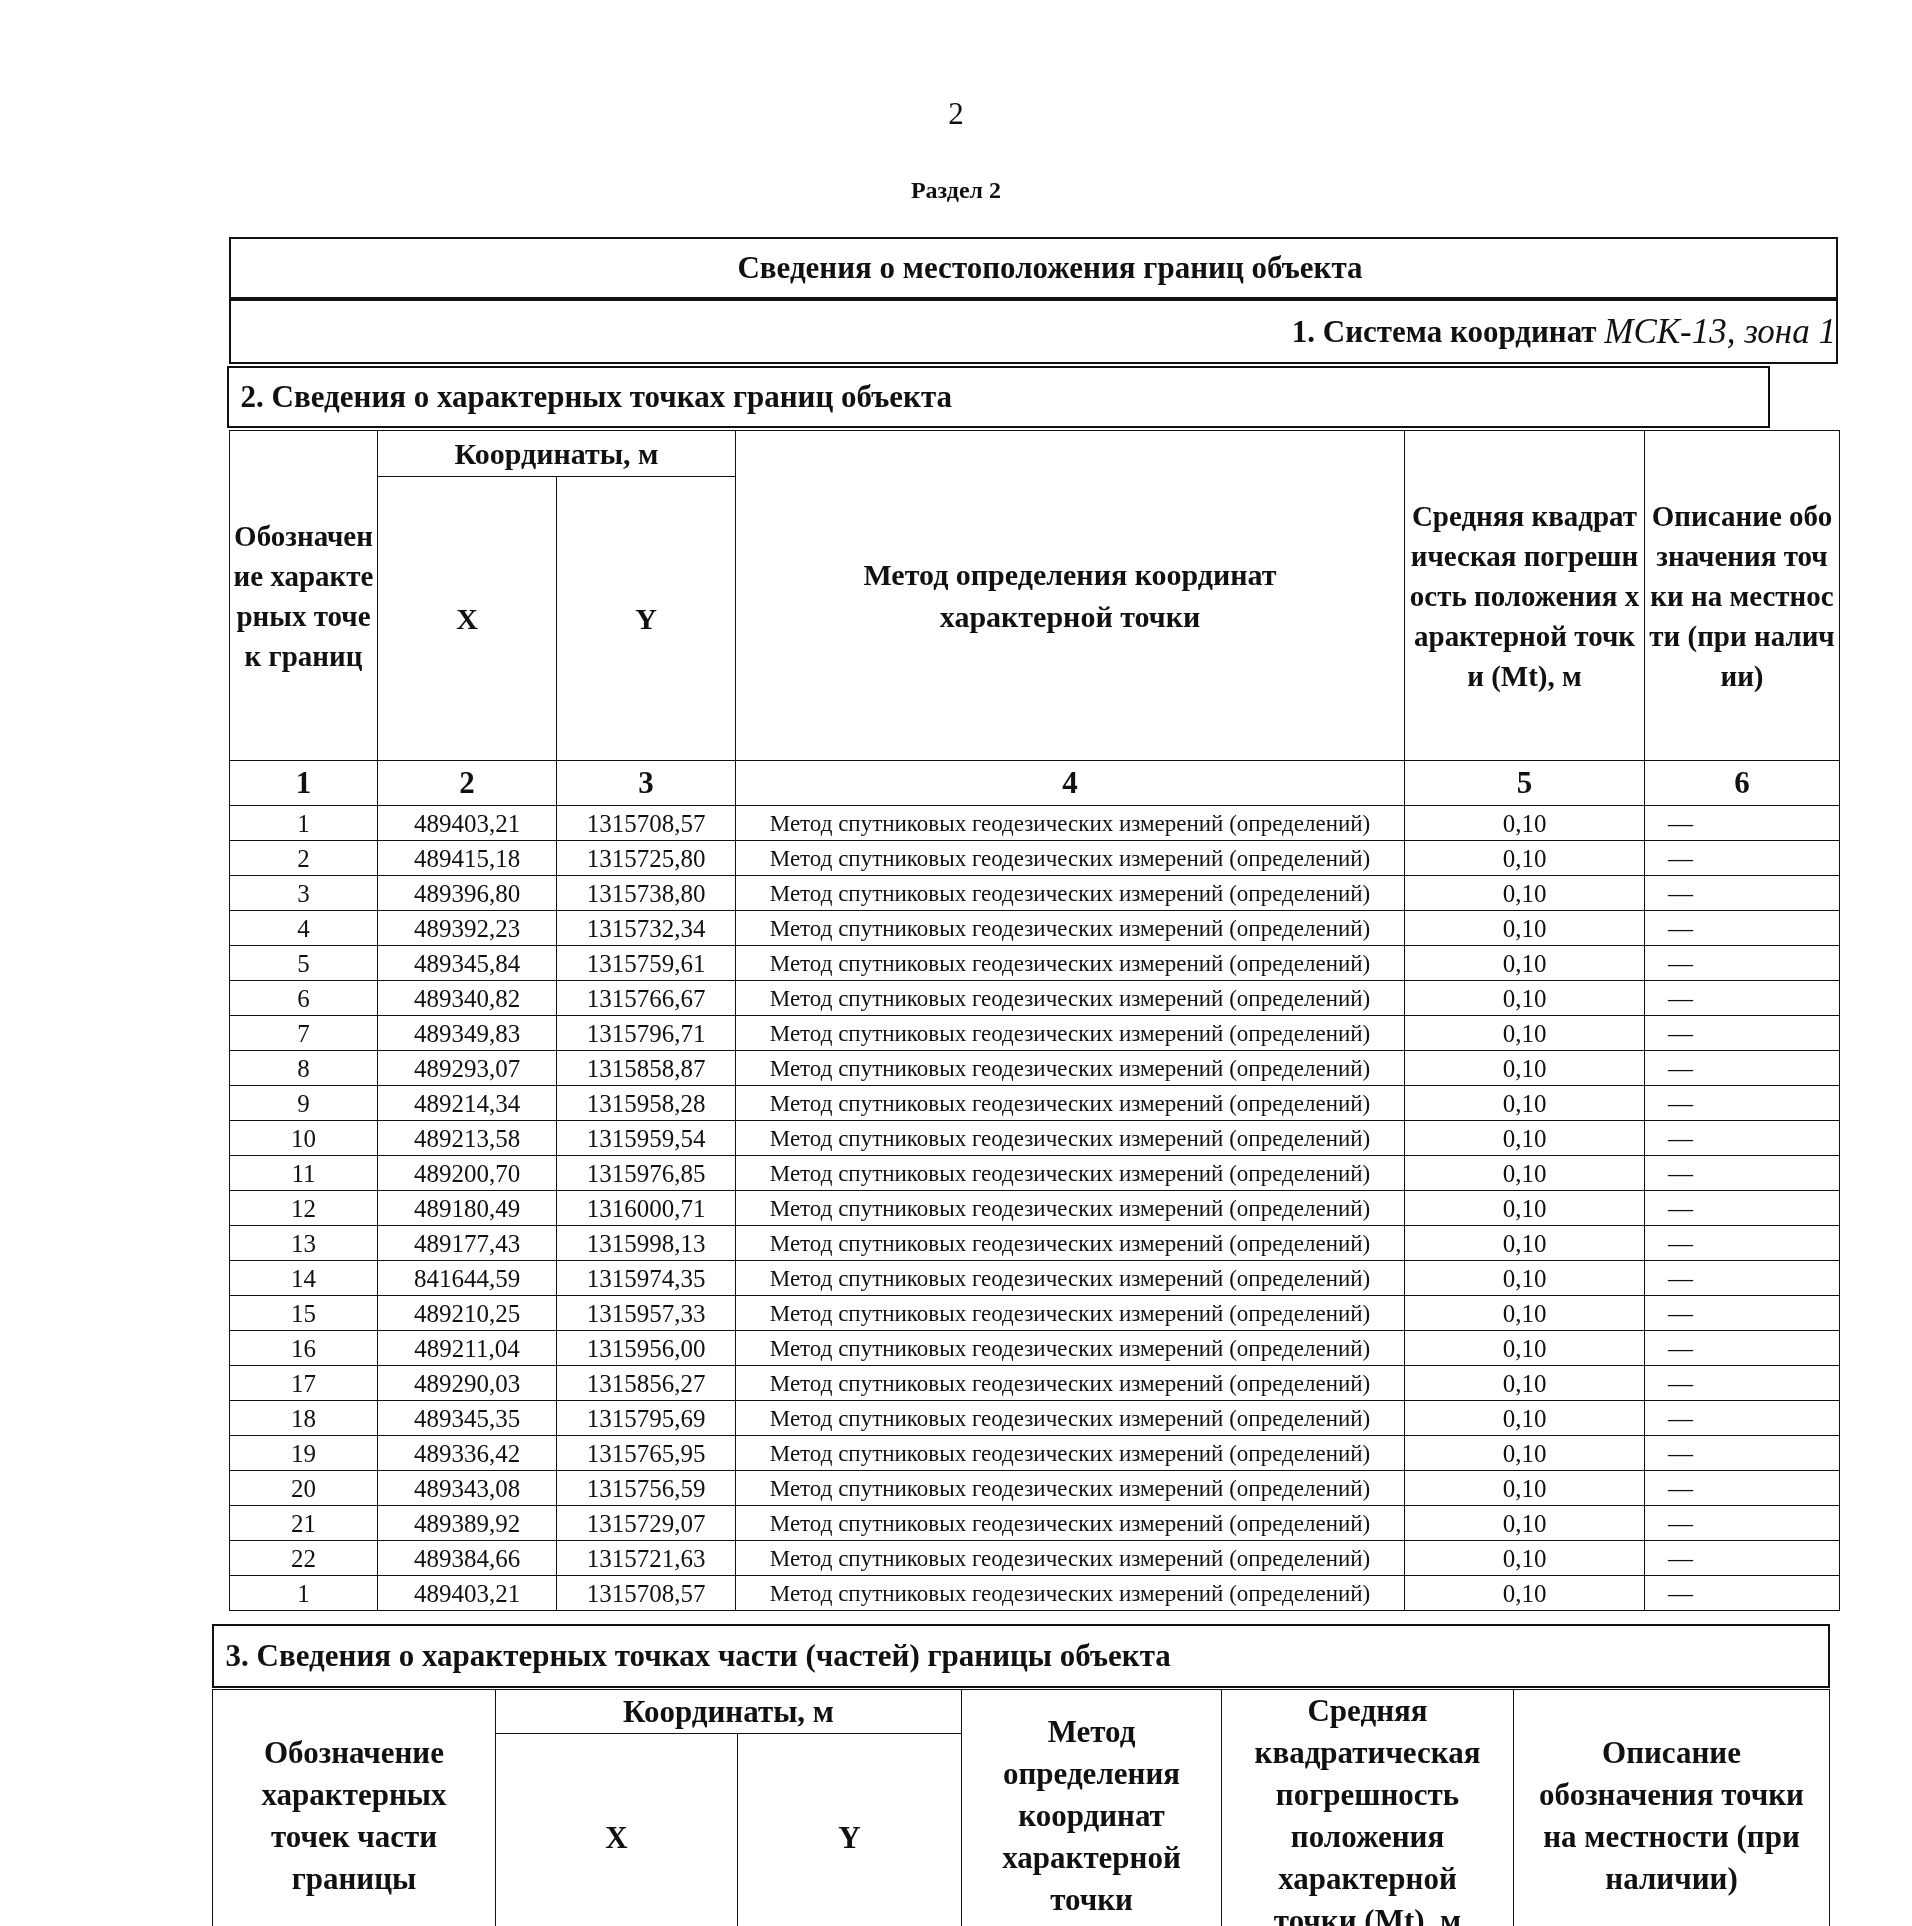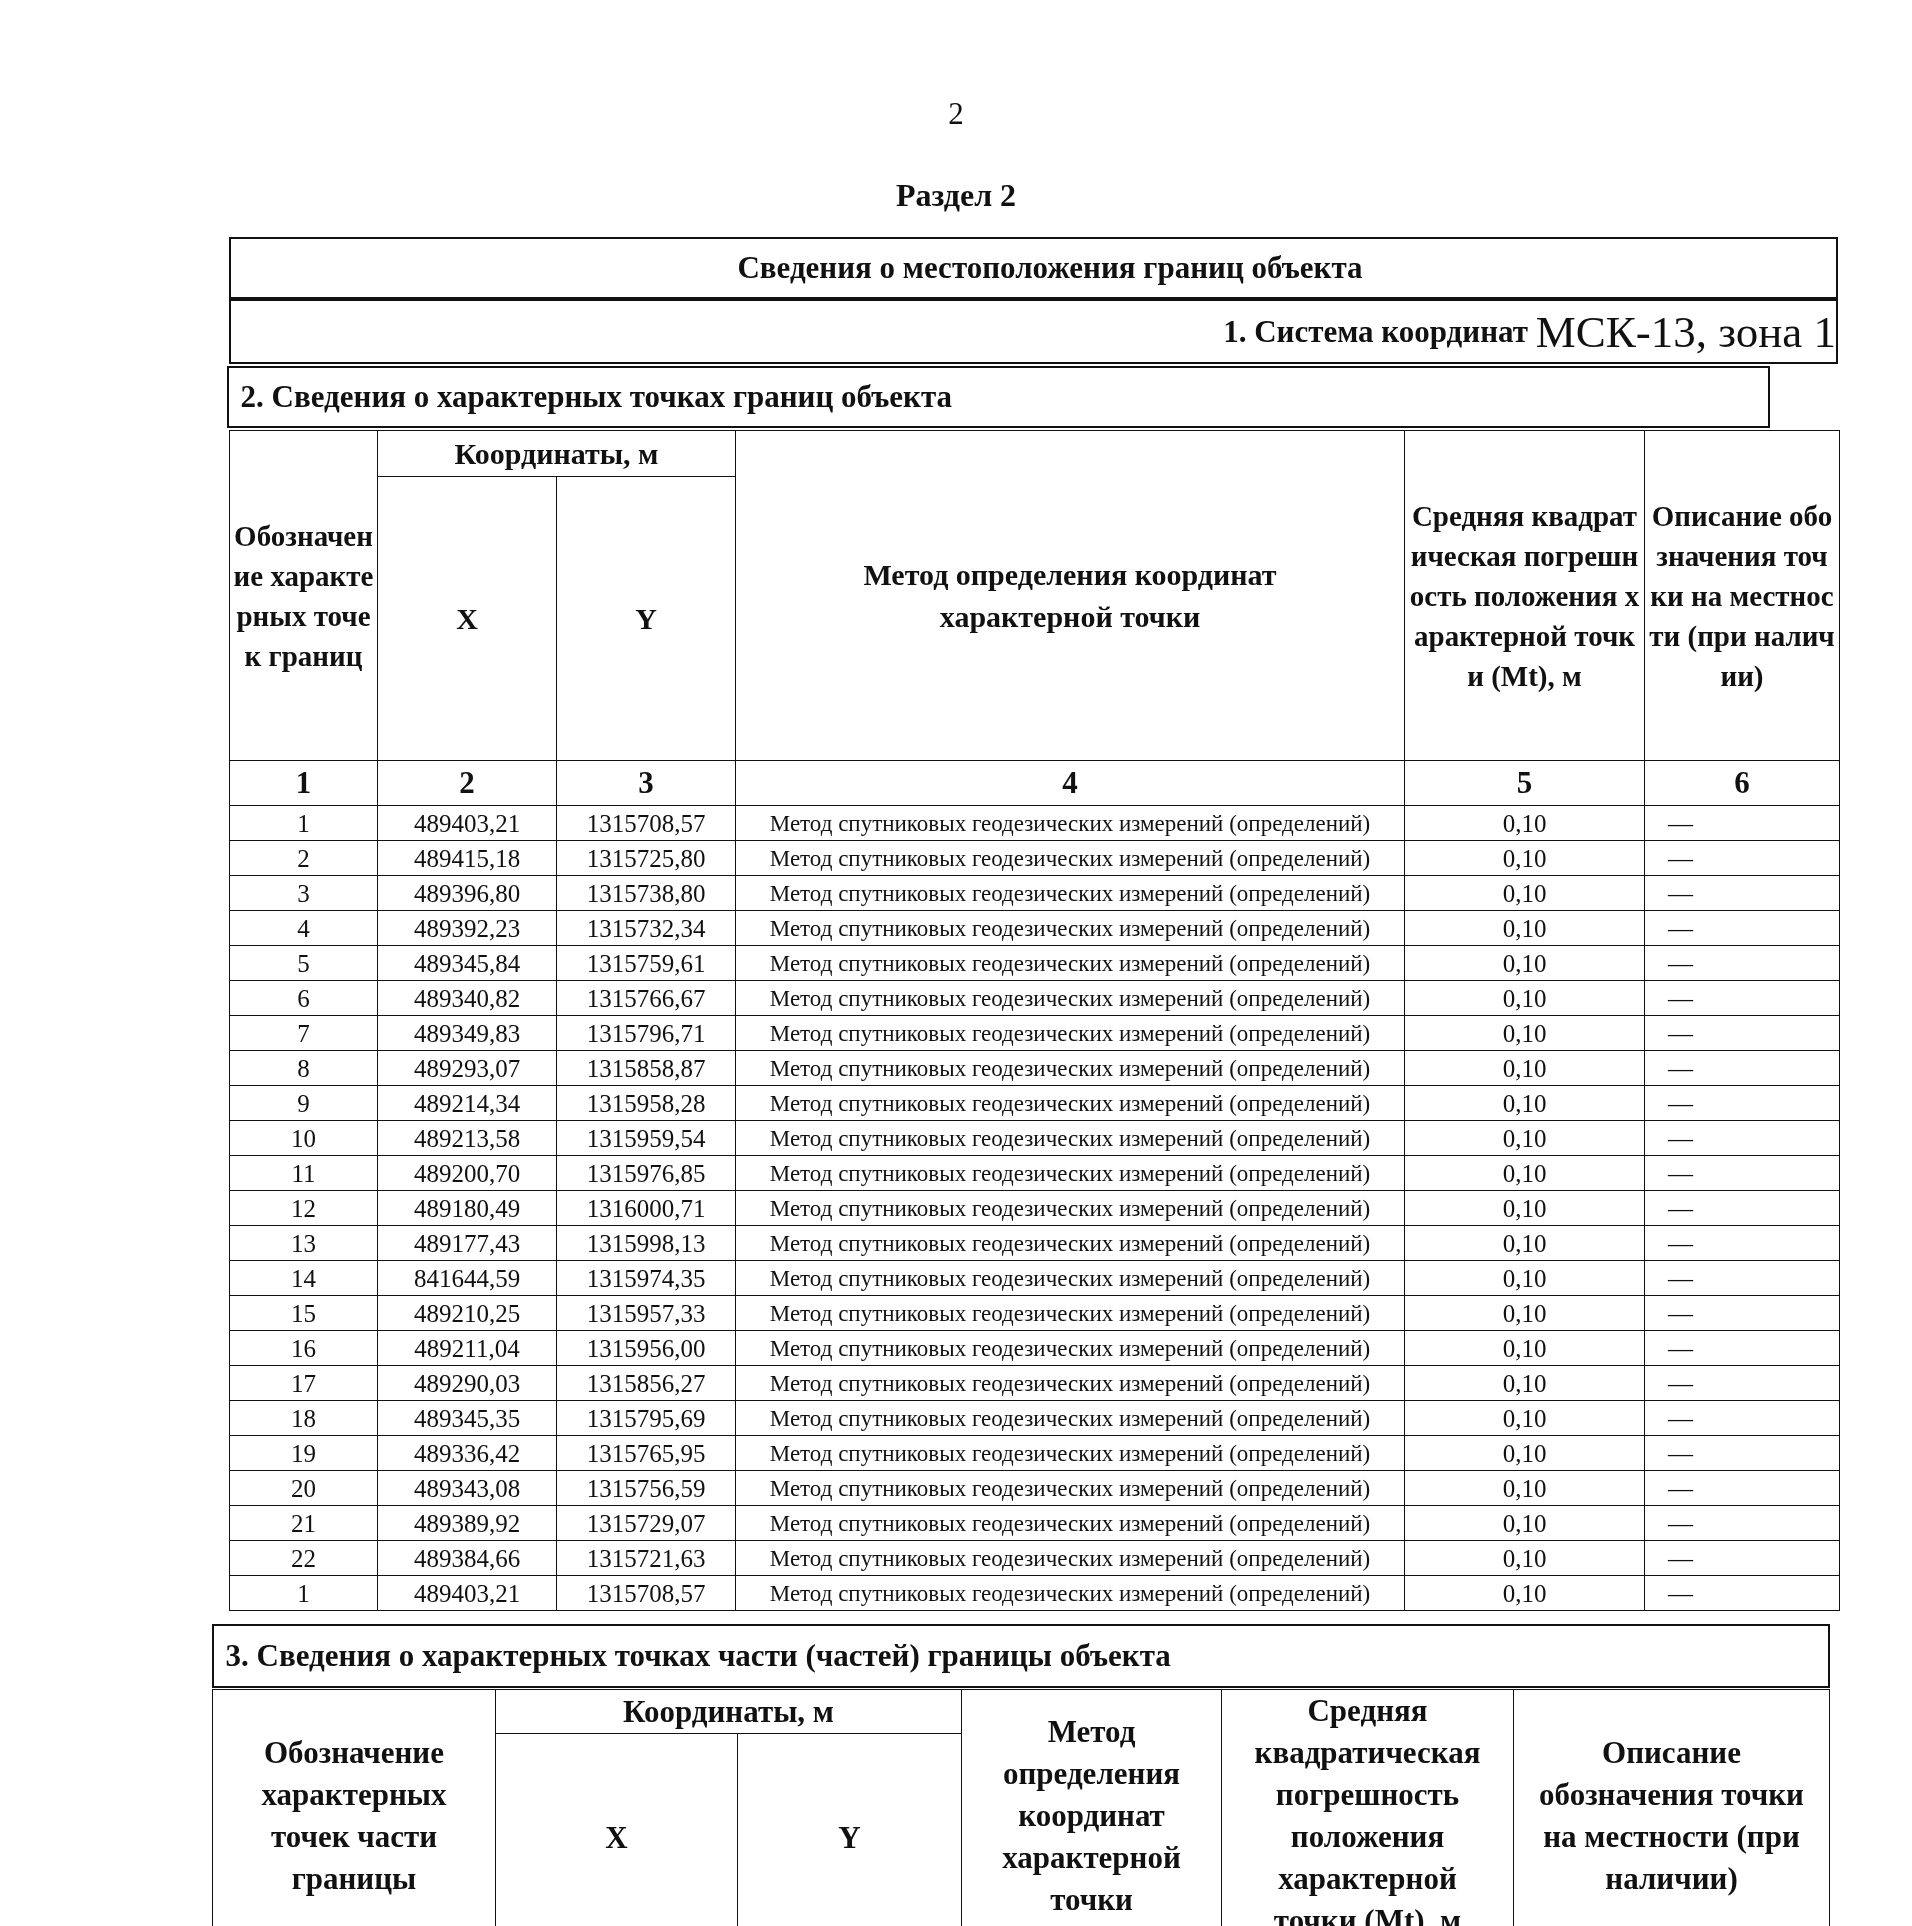--- a/index.html
+++ b/index.html
@@ -1,23 +1,23 @@
 <!DOCTYPE html>
 <html style="font-size:6.2px"><head>
 <meta charset="utf-8">
 <style>
   html, body { margin:0; padding:0; background:#ffffff; }
   body { width:1912px; height:2707px; position:relative; font-family:"Liberation Serif", serif; color:#111; overflow:hidden; }
   .abs { position:absolute; }
   .pagenum { left:0; width:1912px; top:96px; text-align:center; font-size:31px; }
-  .section-title { left:0; width:1912px; top:177px; text-align:center; font-size:32px; font-weight:bold; }
+  .section-title { left:0; width:1912px; top:177px; text-align:center; font-size:24px; font-weight:bold; }
   .box { position:absolute; border:2.7px solid #111; box-sizing:border-box; }
   .row-title { font-size:31px; font-weight:bold; display:flex; align-items:center; padding-left:11.6px; box-sizing:border-box; }
   .center-title { justify-content:center; padding-left:0; }
-  .italic { font-weight:normal; font-size:45px; margin-left:7.7px; }
+  .italic { font-style:italic; font-weight:normal; font-size:35px; margin-left:7.7px; }
   table { border-collapse:collapse; position:absolute; table-layout:fixed; }
   td, th { border:1.9px solid #111; padding:0; text-align:center; vertical-align:middle; box-sizing:border-box; }
   .hdr th { font-weight:bold; font-size:30px; line-height:42px; }
   .nums td { font-weight:bold; font-size:31px; height:45px; }
   .data td { font-size:25px; height:35px; line-height:31px; }
   .data td.method { font-size:23px; text-align:center; white-space:nowrap; }
   .data td.dash { text-align:left; padding-left:23px; }
   .s3 th { font-weight:bold; font-size:31px; line-height:42px; }
 </style>
 </head>

